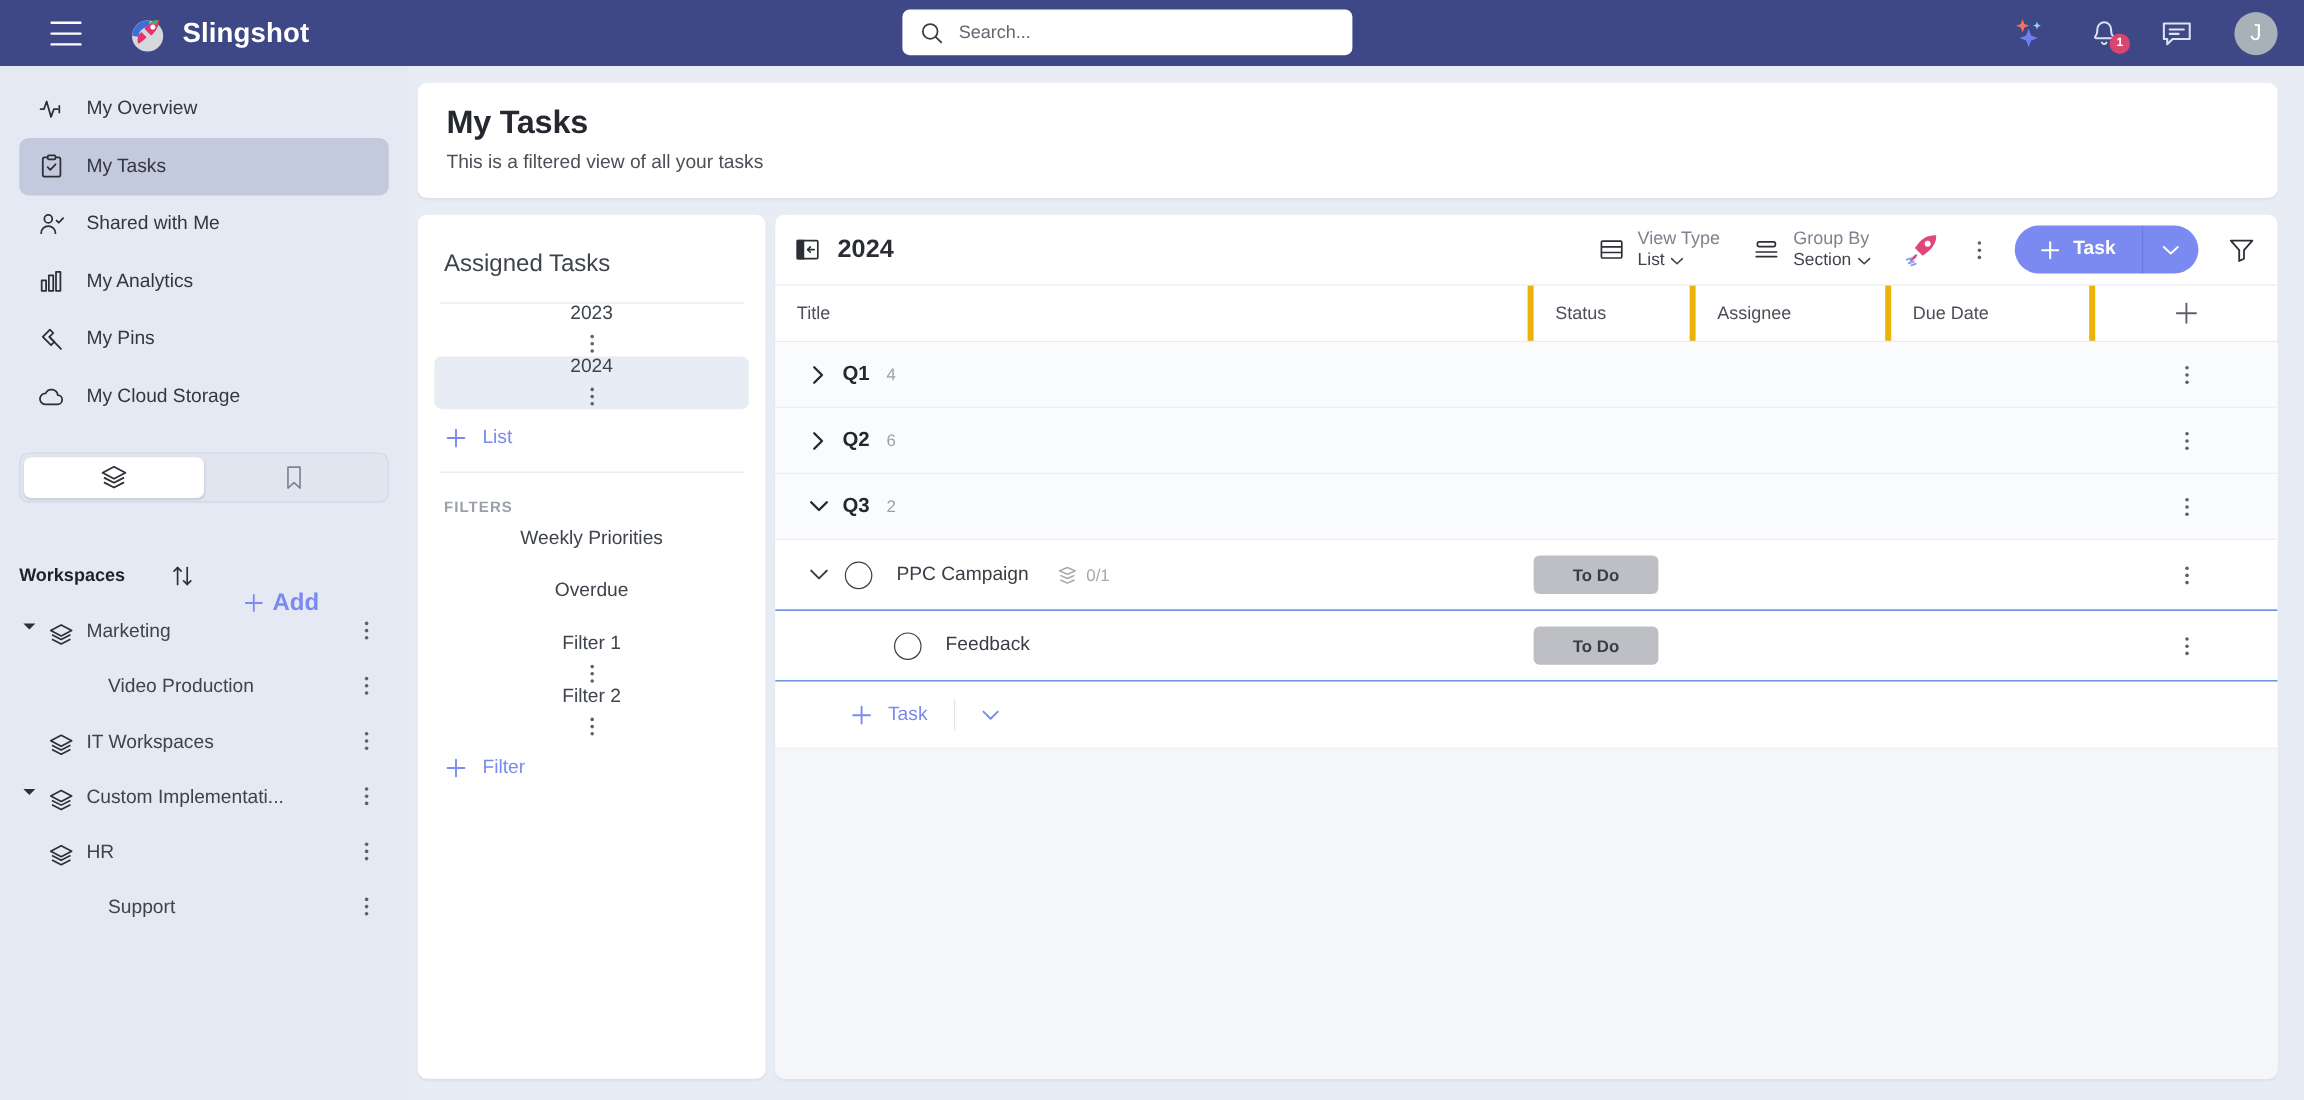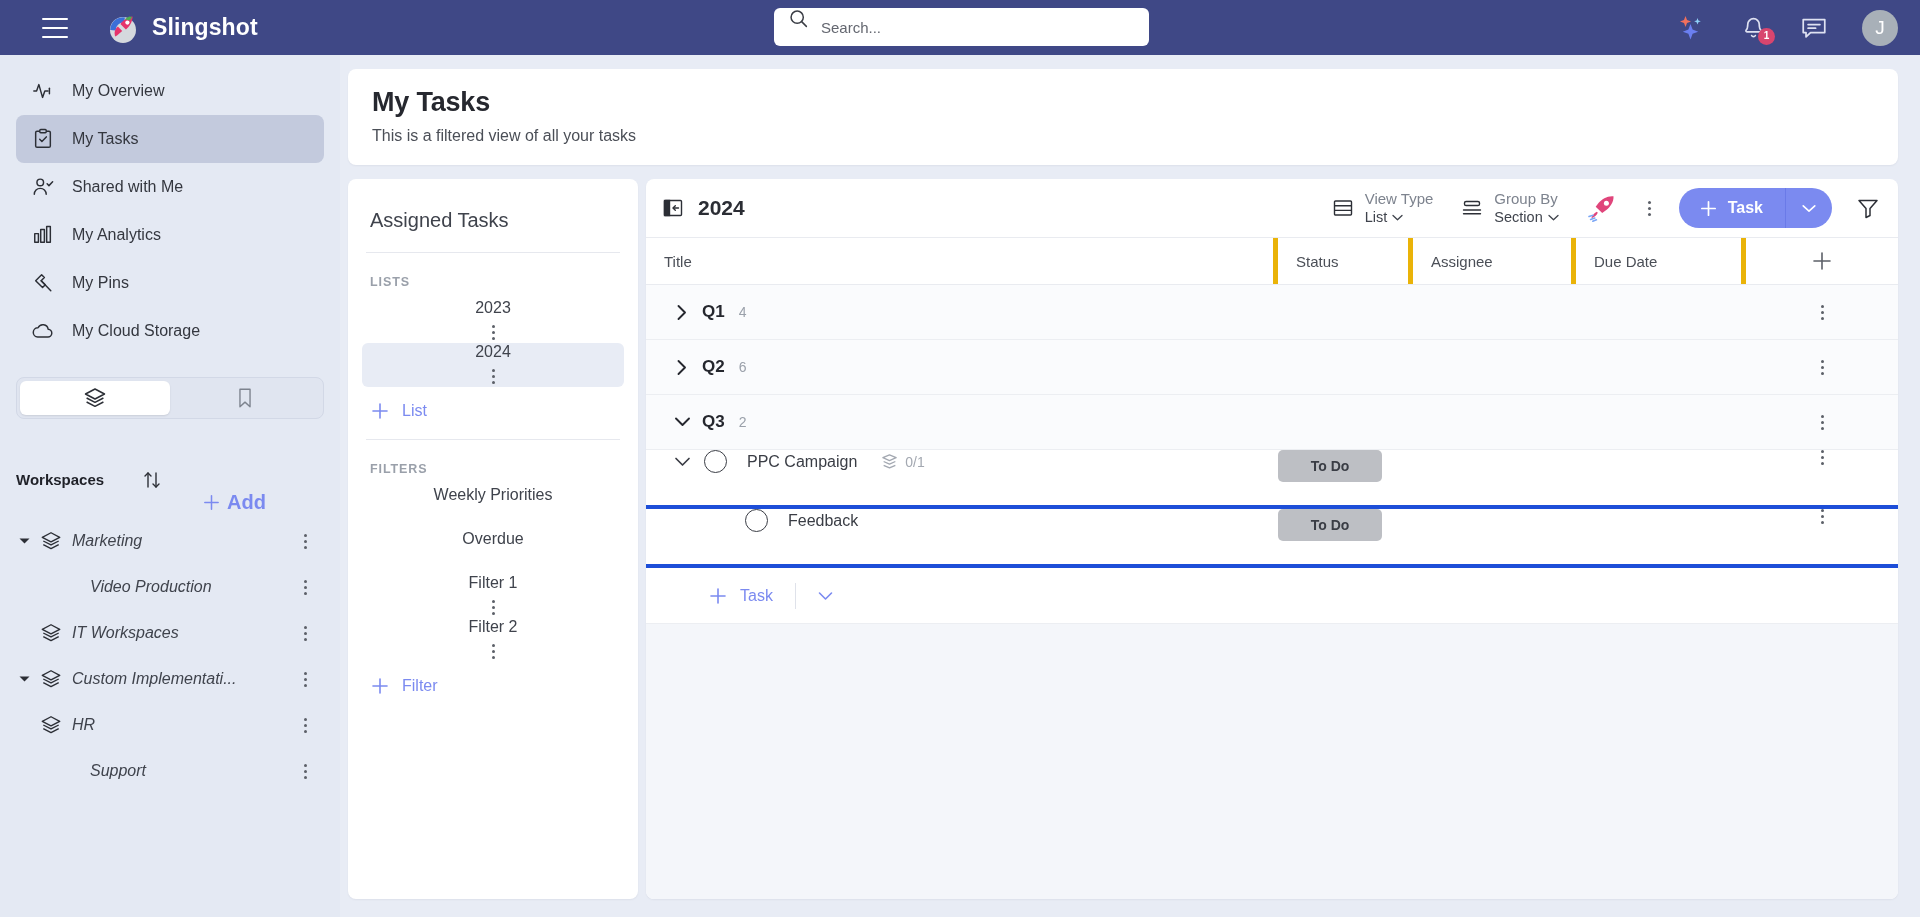--- a/index.html
+++ b/index.html
@@ -18,22 +18,22 @@
     padding:0 20px; position:relative;
   }
   .hamburger{ width:26px; height:20px; display:flex; flex-direction:column;
     justify-content:space-between; cursor:pointer; margin-left:22px;}
   .hamburger i{ display:block; height:2px; background:#fff; border-radius:2px; }
   .brand{ display:flex; align-items:center; gap:12px; margin-left:38px; }
   .brand-name{ color:#fff; font-size:23px; font-weight:bold; letter-spacing:.1px; }
   .logo{ width:34px; height:34px; position:relative; }
 
   .search-wrap{
-    position:absolute; left:774px; top:8px; width:375px; height:38px;
-    background:#fff; border-radius:6px; display:flex; align-items:flex-start;
+    position:absolute; left:752px; top:8px; width:375px; height:38px;
+    background:#fff; border-radius:6px; display:flex; align-items:center;
     padding:0 14px; gap:12px;
   }
   .search-input{
     border:none; outline:none; font-size:15px; color:#3a3d45;
     font-family:"Liberation Sans", sans-serif; background:transparent;
     width:100%; height:100%;
   }
   .search-input::placeholder{ color:#646770; }
 
   .top-right{ position:absolute; right:22px; top:0; height:55px;
@@ -75,22 +75,22 @@
   .ws-head{
     margin:26px 16px 4px 16px; display:flex; align-items:center; gap:12px;
     font-size:15px; font-weight:bold; color:#1f2128;
   }
   .ws-head .sp{ flex:1; }
   .ws-sort{ cursor:pointer; margin-right:26px; }
   .ws-add{ display:flex; align-items:center; gap:6px; color:#7b8af0; font-size:20px;
     cursor:pointer; margin-right:58px;margin-top:46px; }
 
   .ws-item{
-    height:46px; display:flex; align-items:center; padding:0 24px 0 18px;
-    cursor:pointer; font-size:16px; color:#3f434c; gap:10px;font-style:italic;
+    height:46px; display:flex; align-items:flex-start; padding:0 24px 0 18px;
+    cursor:pointer; font-size:16px; color:#3f434c; gap:10px;
   }
   .ws-caret{ width:12px; flex:0 0 12px; display:flex; align-items:center; justify-content:center; }
   .ws-ico{ width:22px; flex:0 0 22px; display:flex; align-items:center; justify-content:center; }
   .ws-label{ flex:1; white-space:nowrap; overflow:hidden; text-overflow:ellipsis; }
   .ws-item.child{ padding-left:90px; }
   .kebab{ width:22px; flex:0 0 22px; display:flex; flex-direction:column; align-items:center;
     justify-content:center; gap:3px; cursor:pointer; }
   .kebab i{ width:3px; height:3px; border-radius:50%; background:#5c6068; display:block; }
 
   
@@ -165,21 +165,21 @@
   .grow{ display:flex; align-items:center; height:55px; border-bottom:1px solid #eceef2;
     background:#fafbfd; cursor:pointer; }
   .grow .gcaret{ width:32px; margin-left:20px; display:flex; align-items:center;
     justify-content:center; cursor:pointer; }
   .grow .gname{ font-size:17px; font-weight:bold; color:#25272e; margin-left:4px; }
   .grow .gcount{ font-size:14px; color:#9aa0aa; margin-left:14px; }
   .grow .gsp{ flex:1; }
   .row-kebab{ width:152px; flex:0 0 152px; display:flex; align-items:center;
     justify-content:center; }
 
-  .trow{ display:flex; align-items:flex-start; height:59px; border-bottom:4px solid #1d4ed8;
+  .trow{ display:flex; align-items:center; height:59px; border-bottom:1px solid #1d4ed8;
     background:#fff; }
   .trow .cell-title{ flex:1; display:flex; align-items:center; min-width:0; }
   .tcaret{ width:32px; margin-left:20px; display:flex; align-items:center; justify-content:center;
     cursor:pointer; }
   .circle{ width:23px; height:23px; border-radius:50%; border:1.6px solid #3a3d45;
     margin-left:6px; flex:0 0 23px; cursor:pointer; }
   .tname{ font-size:16px; color:#3a3d45; margin-left:20px; white-space:nowrap; }
   .subcount{ display:flex; align-items:center; gap:7px; margin-left:24px; color:#a3a8b1;
     font-size:14px; }
   .cell-status{ width:135px; flex:0 0 135px; display:flex; align-items:center; }
@@ -463,21 +463,20 @@
       <div class="page-title">My Tasks</div>
       <div class="page-sub">This is a filtered view of all your tasks</div>
     </div>
 
     <div class="content-row">
 
       <div id="listpanel">
         <div class="lp-top">Assigned Tasks</div>
         <div class="lp-div"></div>
 
-        <div class="lp-sec">LISTS</div>
 
         <div class="lp-item">
           <span class="lbl">2023</span>
           <span class="kebab">
               <i></i>
               <i></i>
               <i></i>
             </span>
         </div>
         <div class="lp-item selected">

